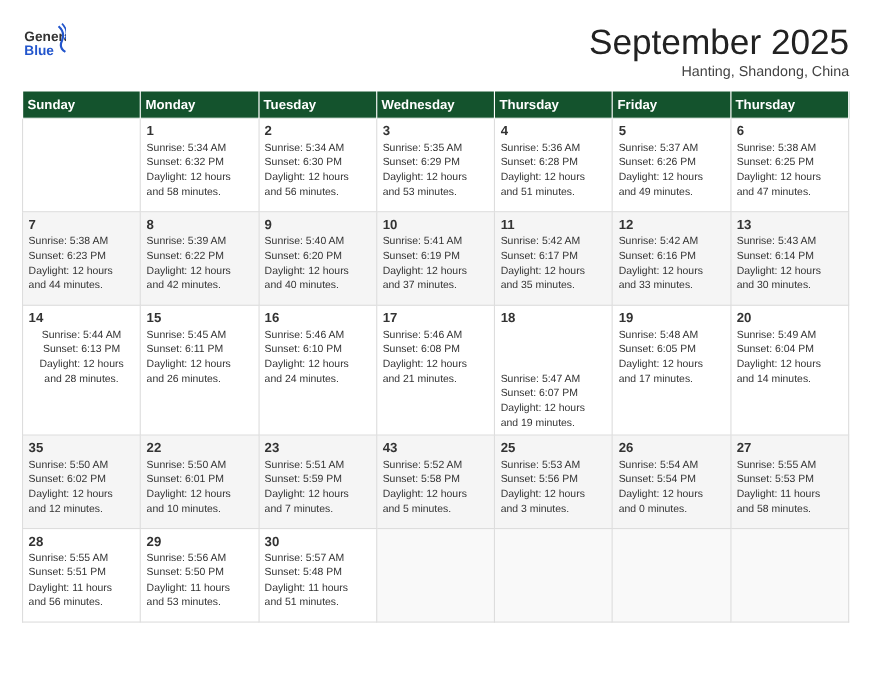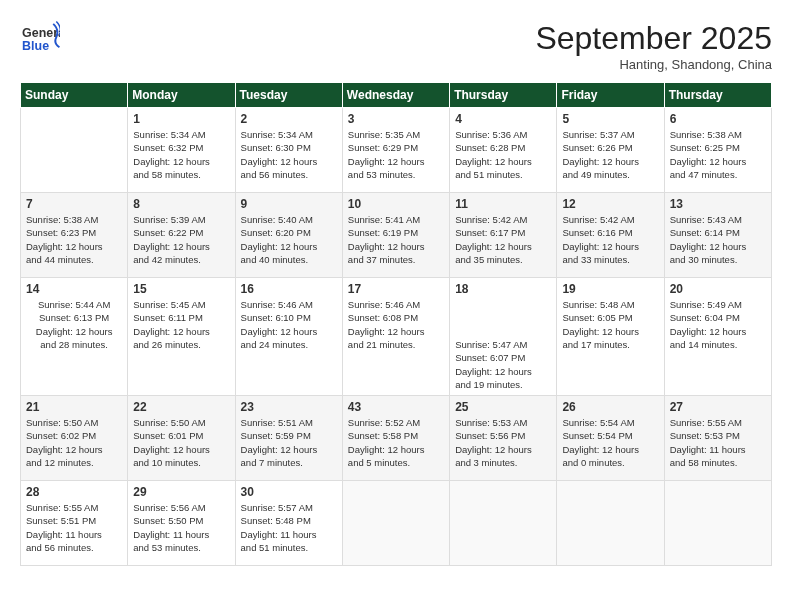--- a/index.html
+++ b/index.html
@@ -254,21 +254,21 @@
         <td>
           <span class="day-num">20</span>
           <div class="day-info" style="white-space: pre-line;">Sunrise: 5:49 AM
 Sunset: 6:04 PM
 Daylight: 12 hours
 and 14 minutes.</div>
         </td>
       </tr>
       <tr>
         <td>
-          <span class="day-num">21</span>
+          <span class="day-num">35</span>
           <div class="day-info" style="white-space: pre-line;">Sunrise: 5:50 AM
 Sunset: 6:02 PM
 Daylight: 12 hours
 and 12 minutes.</div>
         </td>
         <td>
           <span class="day-num">22</span>
           <div class="day-info" style="white-space: pre-line;">Sunrise: 5:50 AM
 Sunset: 6:01 PM
 Daylight: 12 hours

